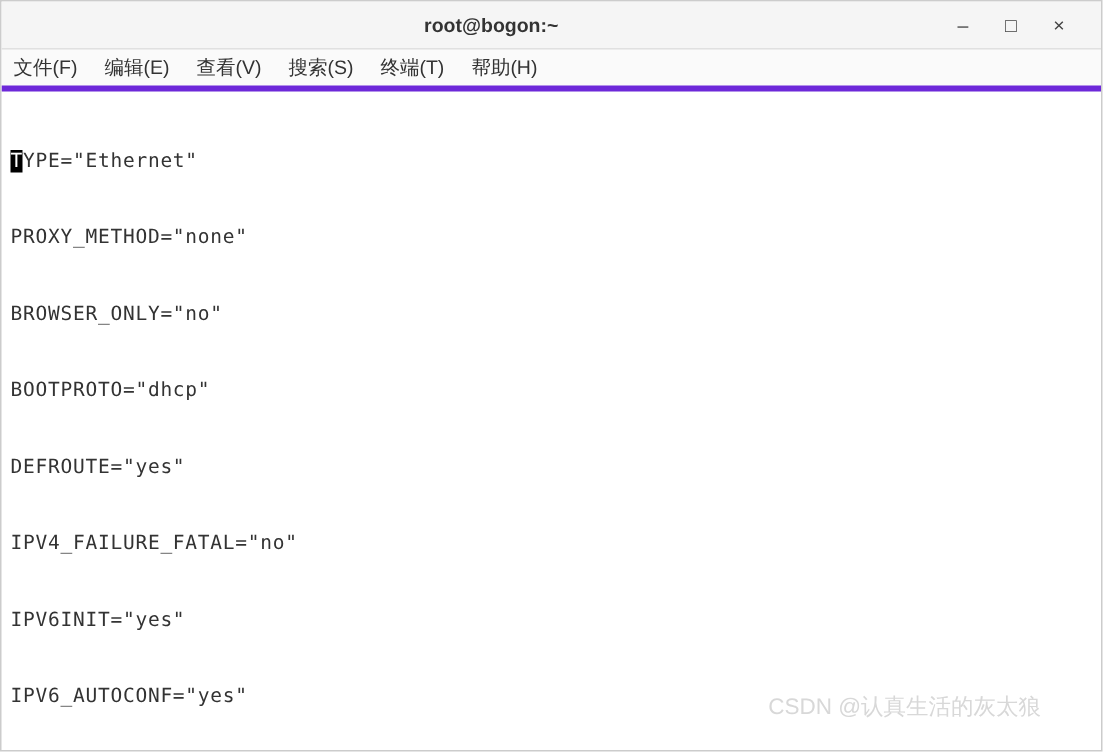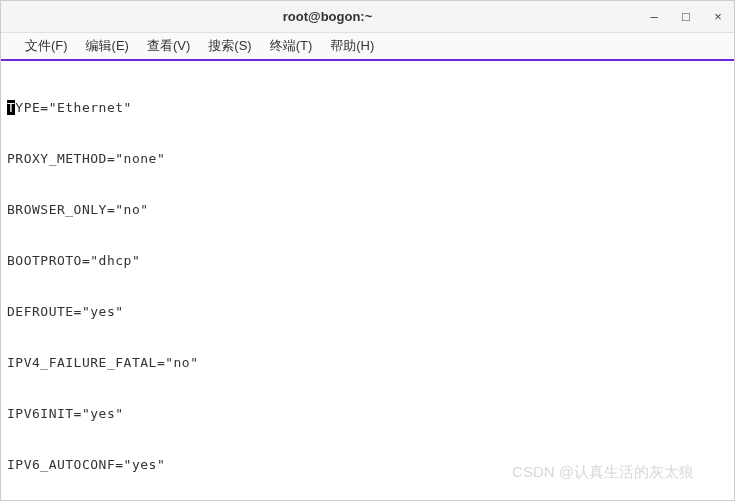--- a/index.html
+++ b/index.html
@@ -10,21 +10,21 @@
       background: #fff;
       overflow: hidden;
       border: 1px solid #ccc;
     }
     .titlebar {
       height: 32px;
       background: #f5f5f5;
       border-bottom: 1px solid #e0e0e0;
       display: flex;
       align-items: center;
-      padding: 0 8px;
+      padding: 0 20px;
       position: relative;
     }
     .title {
       flex: 1;
       text-align: center;
       font-size: 13px;
       font-weight: bold;
       color: #333;
     }
     .win-controls {
@@ -38,24 +38,24 @@
       display: flex;
       align-items: center;
       justify-content: center;
       font-size: 13px;
       color: #444;
       cursor: pointer;
     }
     .menubar {
       height: 28px;
       background: #fafafa;
-      border-bottom: 2px solid #6d28d9;
+      border-bottom: 4px solid #6d28d9;
       display: flex;
       align-items: center;
-      padding: 0 16px;
+      padding: 0 0;
       gap: 2px;
     }
     .menu-item {
       padding: 2px 8px;
       font-size: 13px;
       color: #333;
       cursor: pointer;
     }
     .editor {
       height: calc(501px - 32px - 28px);

